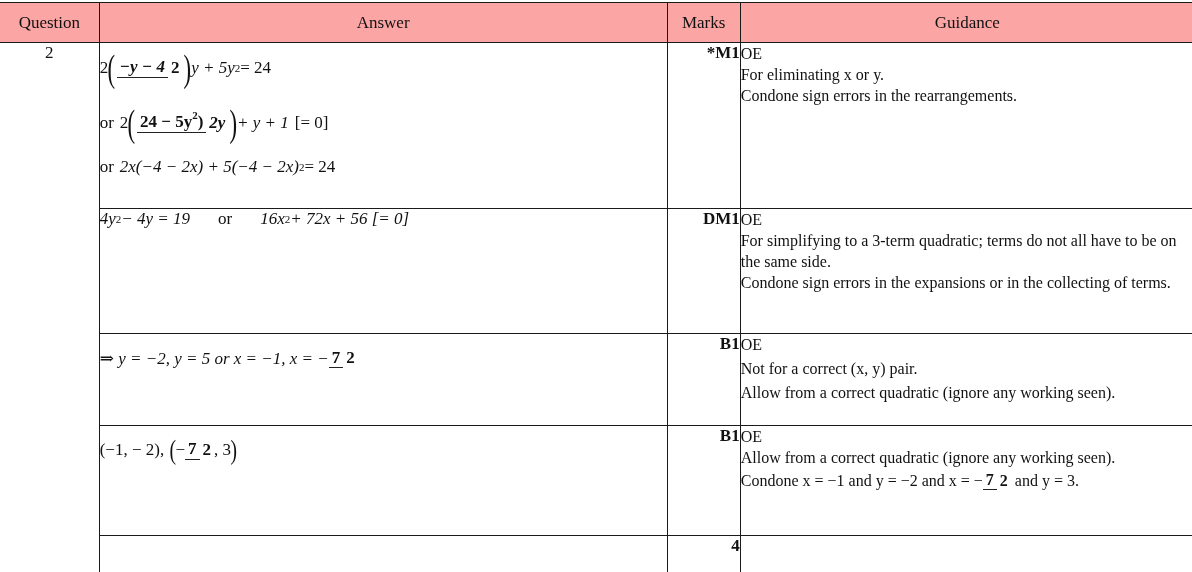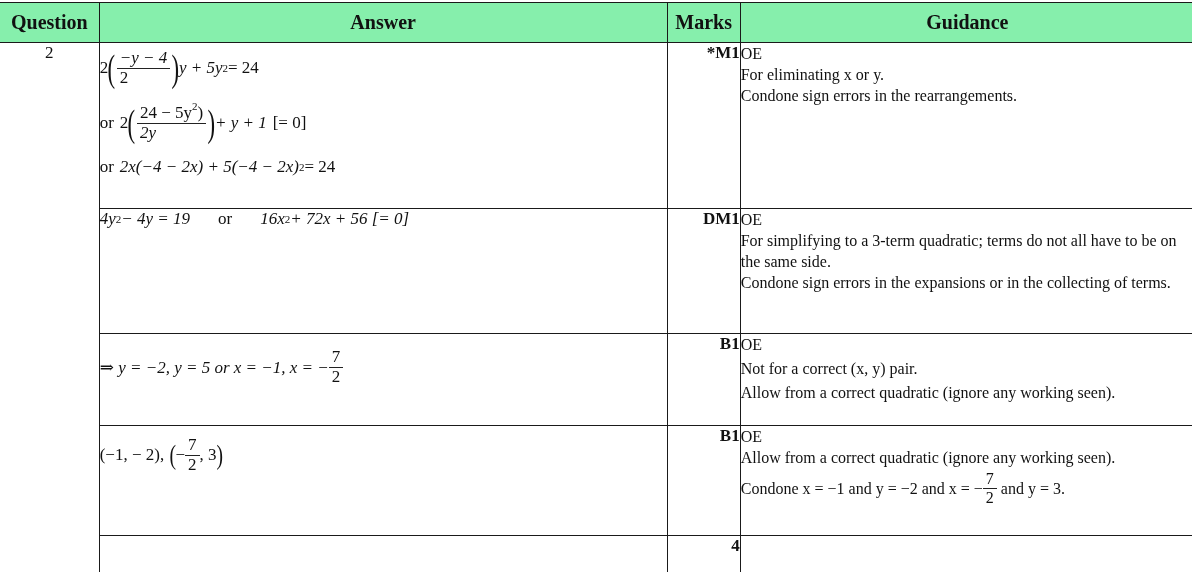--- a/index.html
+++ b/index.html
@@ -2,29 +2,29 @@
 <html><head>
 <meta charset="utf-8">
 <style>
   html, body { margin:0; padding:0; background:#ffffff; }
   body { width:1192px; height:572px; overflow:hidden; position:relative;
          font-family:"Liberation Serif", "DejaVu Serif", serif; color:#111; font-size:16px; }
   table.ms { position:absolute; left:0; top:2px; border-collapse:collapse; table-layout:fixed; width:1194px; }
   table.ms th, table.ms td { border:1.5px solid #1a1a1a; vertical-align:top; padding:0; }
   table.ms tr > :first-child { border-left:none; }
   table.ms tr > :last-child { border-right:none; }
-  table.ms th { background:#86efac; font-weight:bold; font-size:20px; height:39px; text-align:center; vertical-align:middle; }
+  table.ms th { background:#fca5a5; font-weight:normal; font-size:17px; height:39px; text-align:center; vertical-align:middle; }
   .c-q { width:99px; } .c-a { width:567px; } .c-m { width:73px; } .c-g { width:453px; }
   td.q { text-align:center; padding-top:14px; font-size:17px; border-bottom:none !important; }
   td.ans { padding:11px 10px 6px 10px; font-size:17px; }
   td.mk { text-align:right; font-weight:bold; padding:11px 8px 0 0; font-size:17px;margin-top:6px; }
   td.gd { padding:10px 10px 4px 9px; font-size:16px; line-height:21px; }
   .i { font-style:italic; }
   .line { white-space:nowrap; display:flex; align-items:center; }
-  .frac { display:inline-flex; flex-direction:column; align-items:flex-start; vertical-align:middle; margin:0 2px; line-height:1.1; }
+  .frac { display:inline-flex; flex-direction:row; align-items:center; vertical-align:middle; margin:0 2px; line-height:1.1;font-weight:bold; }
   .frac .num { border-bottom:1px solid #222; padding:0 3px; }
   .frac .den { padding:0 3px; }
   .bigp { font-size:38px; font-weight:100; line-height:1; transform:scaleX(0.6); display:inline-block; margin:0 -3px; }
   .midp { font-size:28px; font-weight:100; line-height:1; transform:scaleX(0.7); display:inline-block; margin:0 -2px; }
   sup { font-size:11px; vertical-align:8px; line-height:0; }
   .gap { display:inline-block; width:28px; }
   .sp { display:inline-block; width:6px; }
 </style>
 </head>
 <body>

